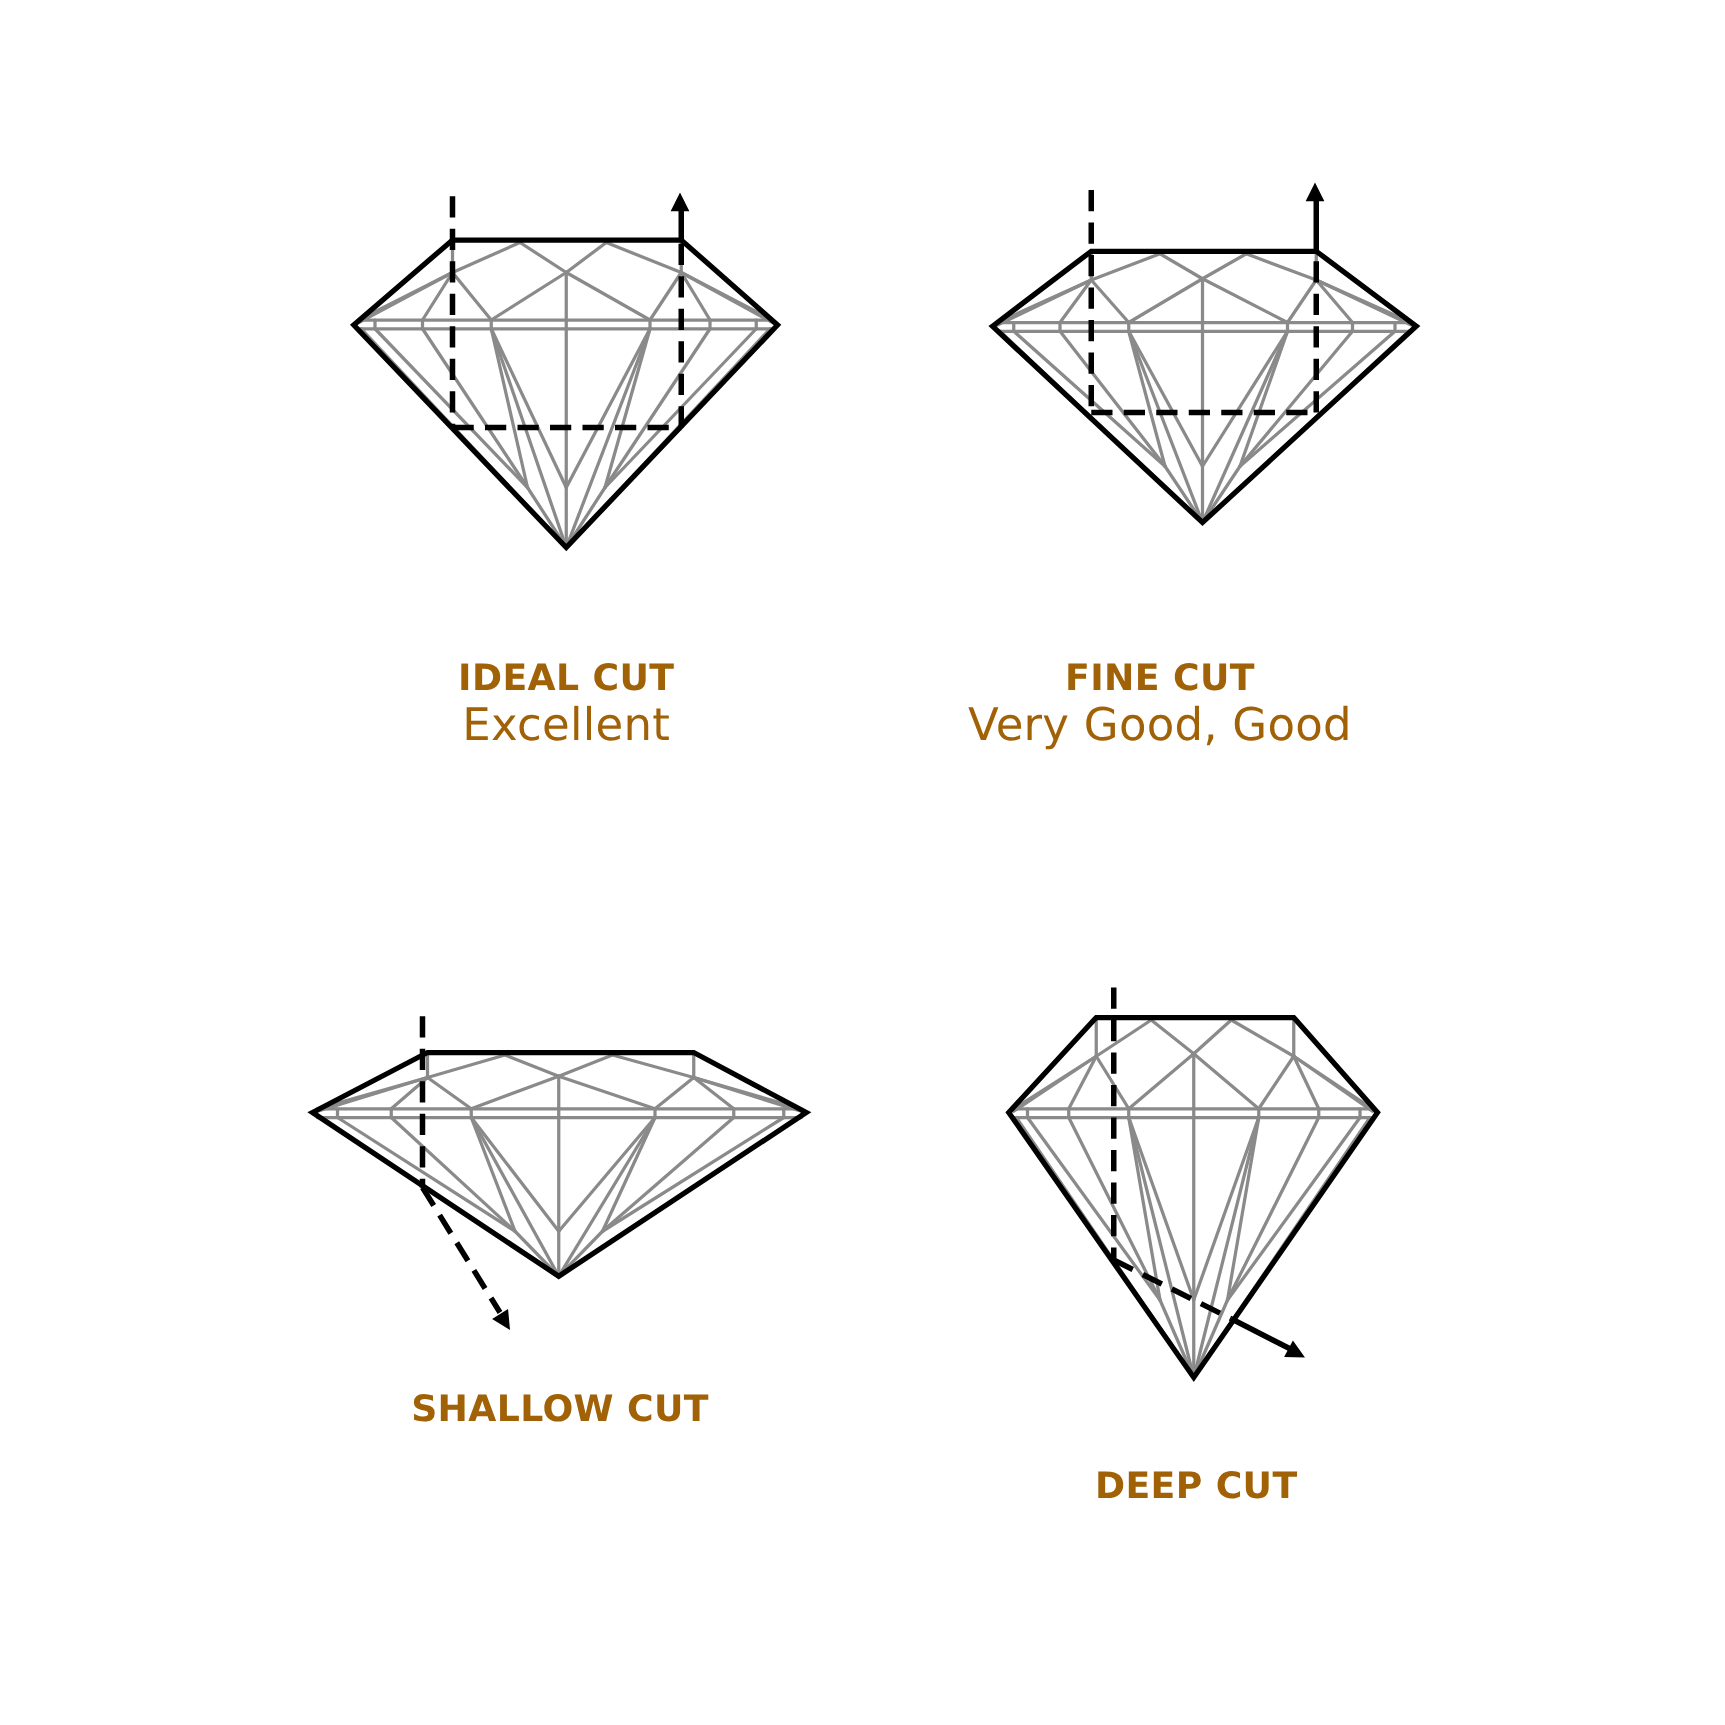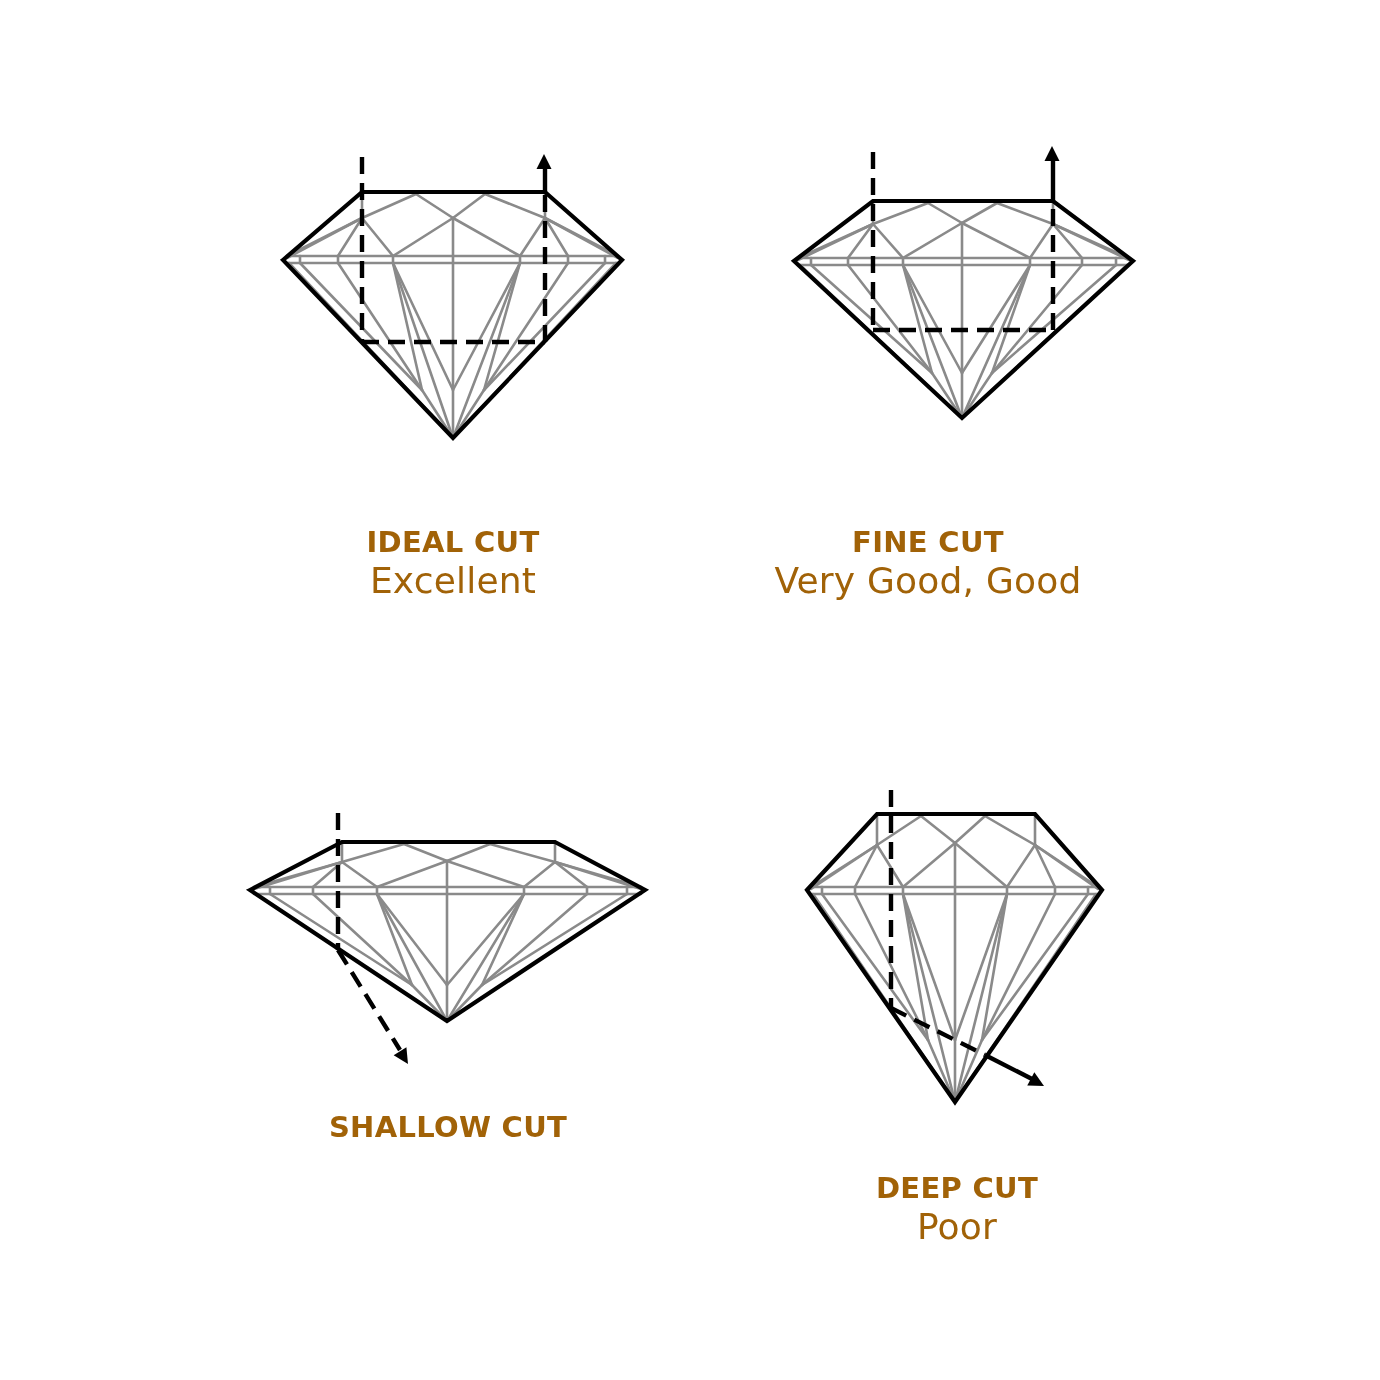--- a/index.html
+++ b/index.html
@@ -236,14 +236,13 @@
 </div>
 <div class="label" id="label-fine" style="left: 728px; top: 525px;">
   <div class="title">FINE CUT</div>
   <div class="grade">Very Good, Good</div>
 </div>
 <div class="label" id="label-shallow" style="left: 248px; top: 1110px;">
   <div class="title">SHALLOW CUT</div>
 </div>
 <div class="label" id="label-deep" style="left: 757px; top: 1171px;">
   <div class="title">DEEP CUT</div>
-  <div class="grade">Poor</div>
 </div>
 
 </body></html>

